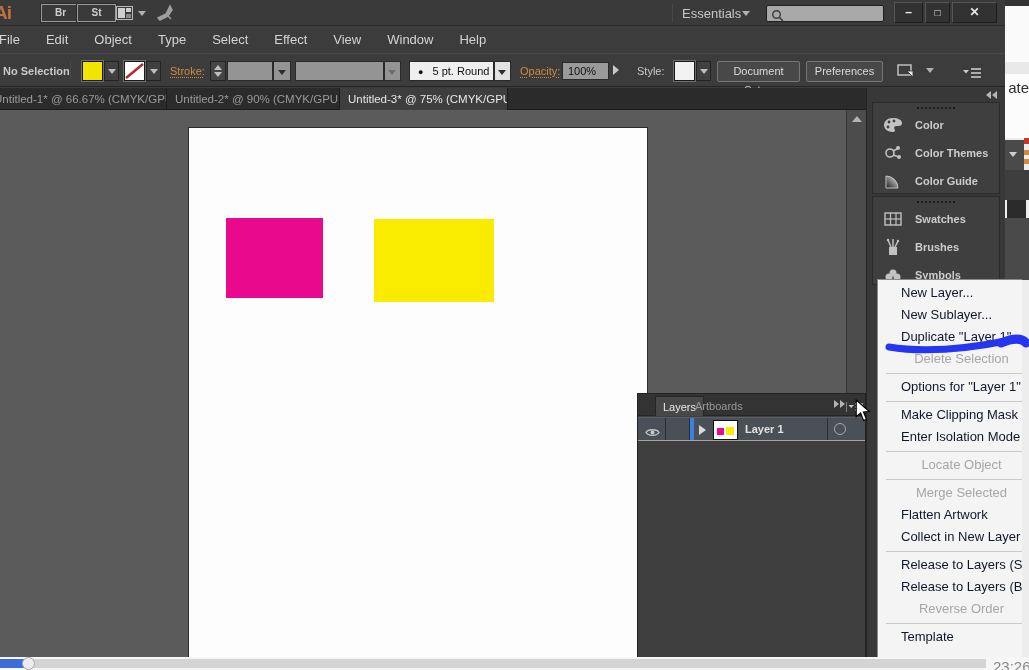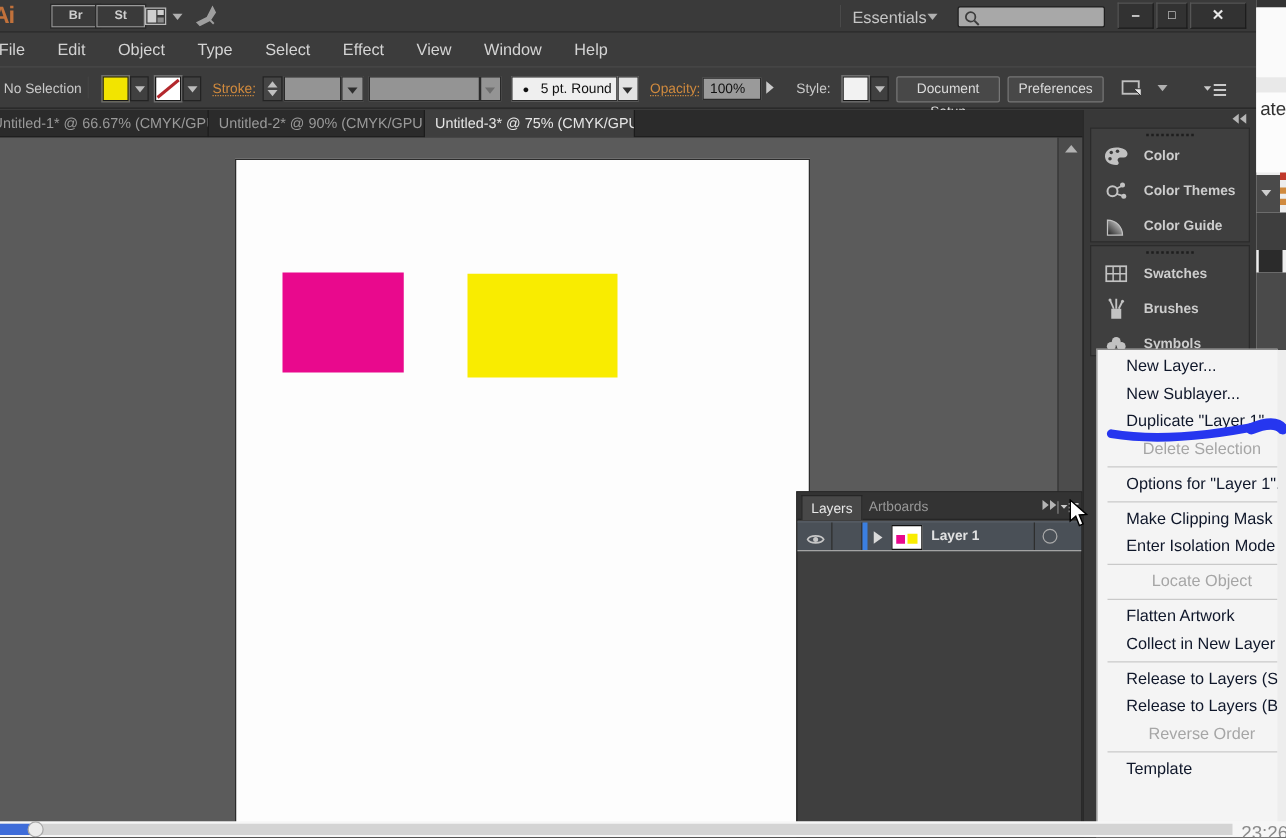--- a/index.html
+++ b/index.html
@@ -151,21 +151,21 @@
         <li>Type</li>
         <li>Select</li>
         <li>Effect</li>
         <li>View</li>
         <li>Window</li>
         <li>Help</li>
       </ul>
   </div>
 
   <div class="abs controlbar">
-    <span class="abs cb-text" style="left:3px;">No Selection</span>
+    <span class="abs cb-text" style="left:3px;font-weight:bold;">No Selection</span>
     <div class="abs tb-sep" style="left:70px; top:7px;"></div>
     <div class="abs swatch" style="left:82px; background:#f2e400;"></div>
     <div class="abs drop-btn" style="left:104px;">
         <span class="caret-down" style="border-top-color:#bdbdbd;"></span>
       </div>
     <div class="abs swatch" style="left:124px; background:#fff;">
       <svg width="19" height="18" viewBox="0 0 19 18">
           <line x1="1" y1="16" x2="18" y2="2" stroke="#b3282d" stroke-width="2.4"></line>
         </svg>
     </div>
@@ -326,21 +326,21 @@
               <circle cx="13" cy="9" r="3.5" fill="#c2c2c2"></circle>
             </svg>
         </span>
         <span class="lbl">Symbols</span>
       </div>
     </div>
   </div>
 
   <div class="abs layers-panel">
     <div class="lp-header">
-      <span class="lp-tab active" style="left:3px;text-align:right;">Layers</span>
+      <span class="lp-tab active" style="left:17px;text-align:right;">Layers</span>
       <span class="lp-tab inactive" style="left:50px;">Artboards</span>
       <span class="lp-icons">
           <span class="tri-r"></span>
           <span class="tri-r"></span>
         </span>
       <span class="abs" style="right:2px; top:5px;">
         <svg width="17" height="12" viewBox="0 0 17 12">
             <line x1="0" y1="1" x2="0" y2="11" stroke="#9a9a9a" stroke-width="1.5"></line>
             <path d="M2.5 4 L8 4 L5.2 7 Z" fill="#c9c9c9"></path>
             <line x1="9" y1="3" x2="17" y2="3" stroke="#c9c9c9" stroke-width="1.4"></line>
@@ -431,20 +431,23 @@
         </li>
 
         <li class="cm-item disabled">
           <span>Locate Object</span>
         </li>
 
         <li class="cm-item sep">
           <span></span>
         </li>
 
+        <li class="cm-item disabled">
+          <span>Merge Selected</span>
+        </li>
 
         <li class="cm-item">
           <span>Flatten Artwork</span>
         </li>
 
         <li class="cm-item">
           <span>Collect in New Layer</span>
         </li>
 
         <li class="cm-item sep">

